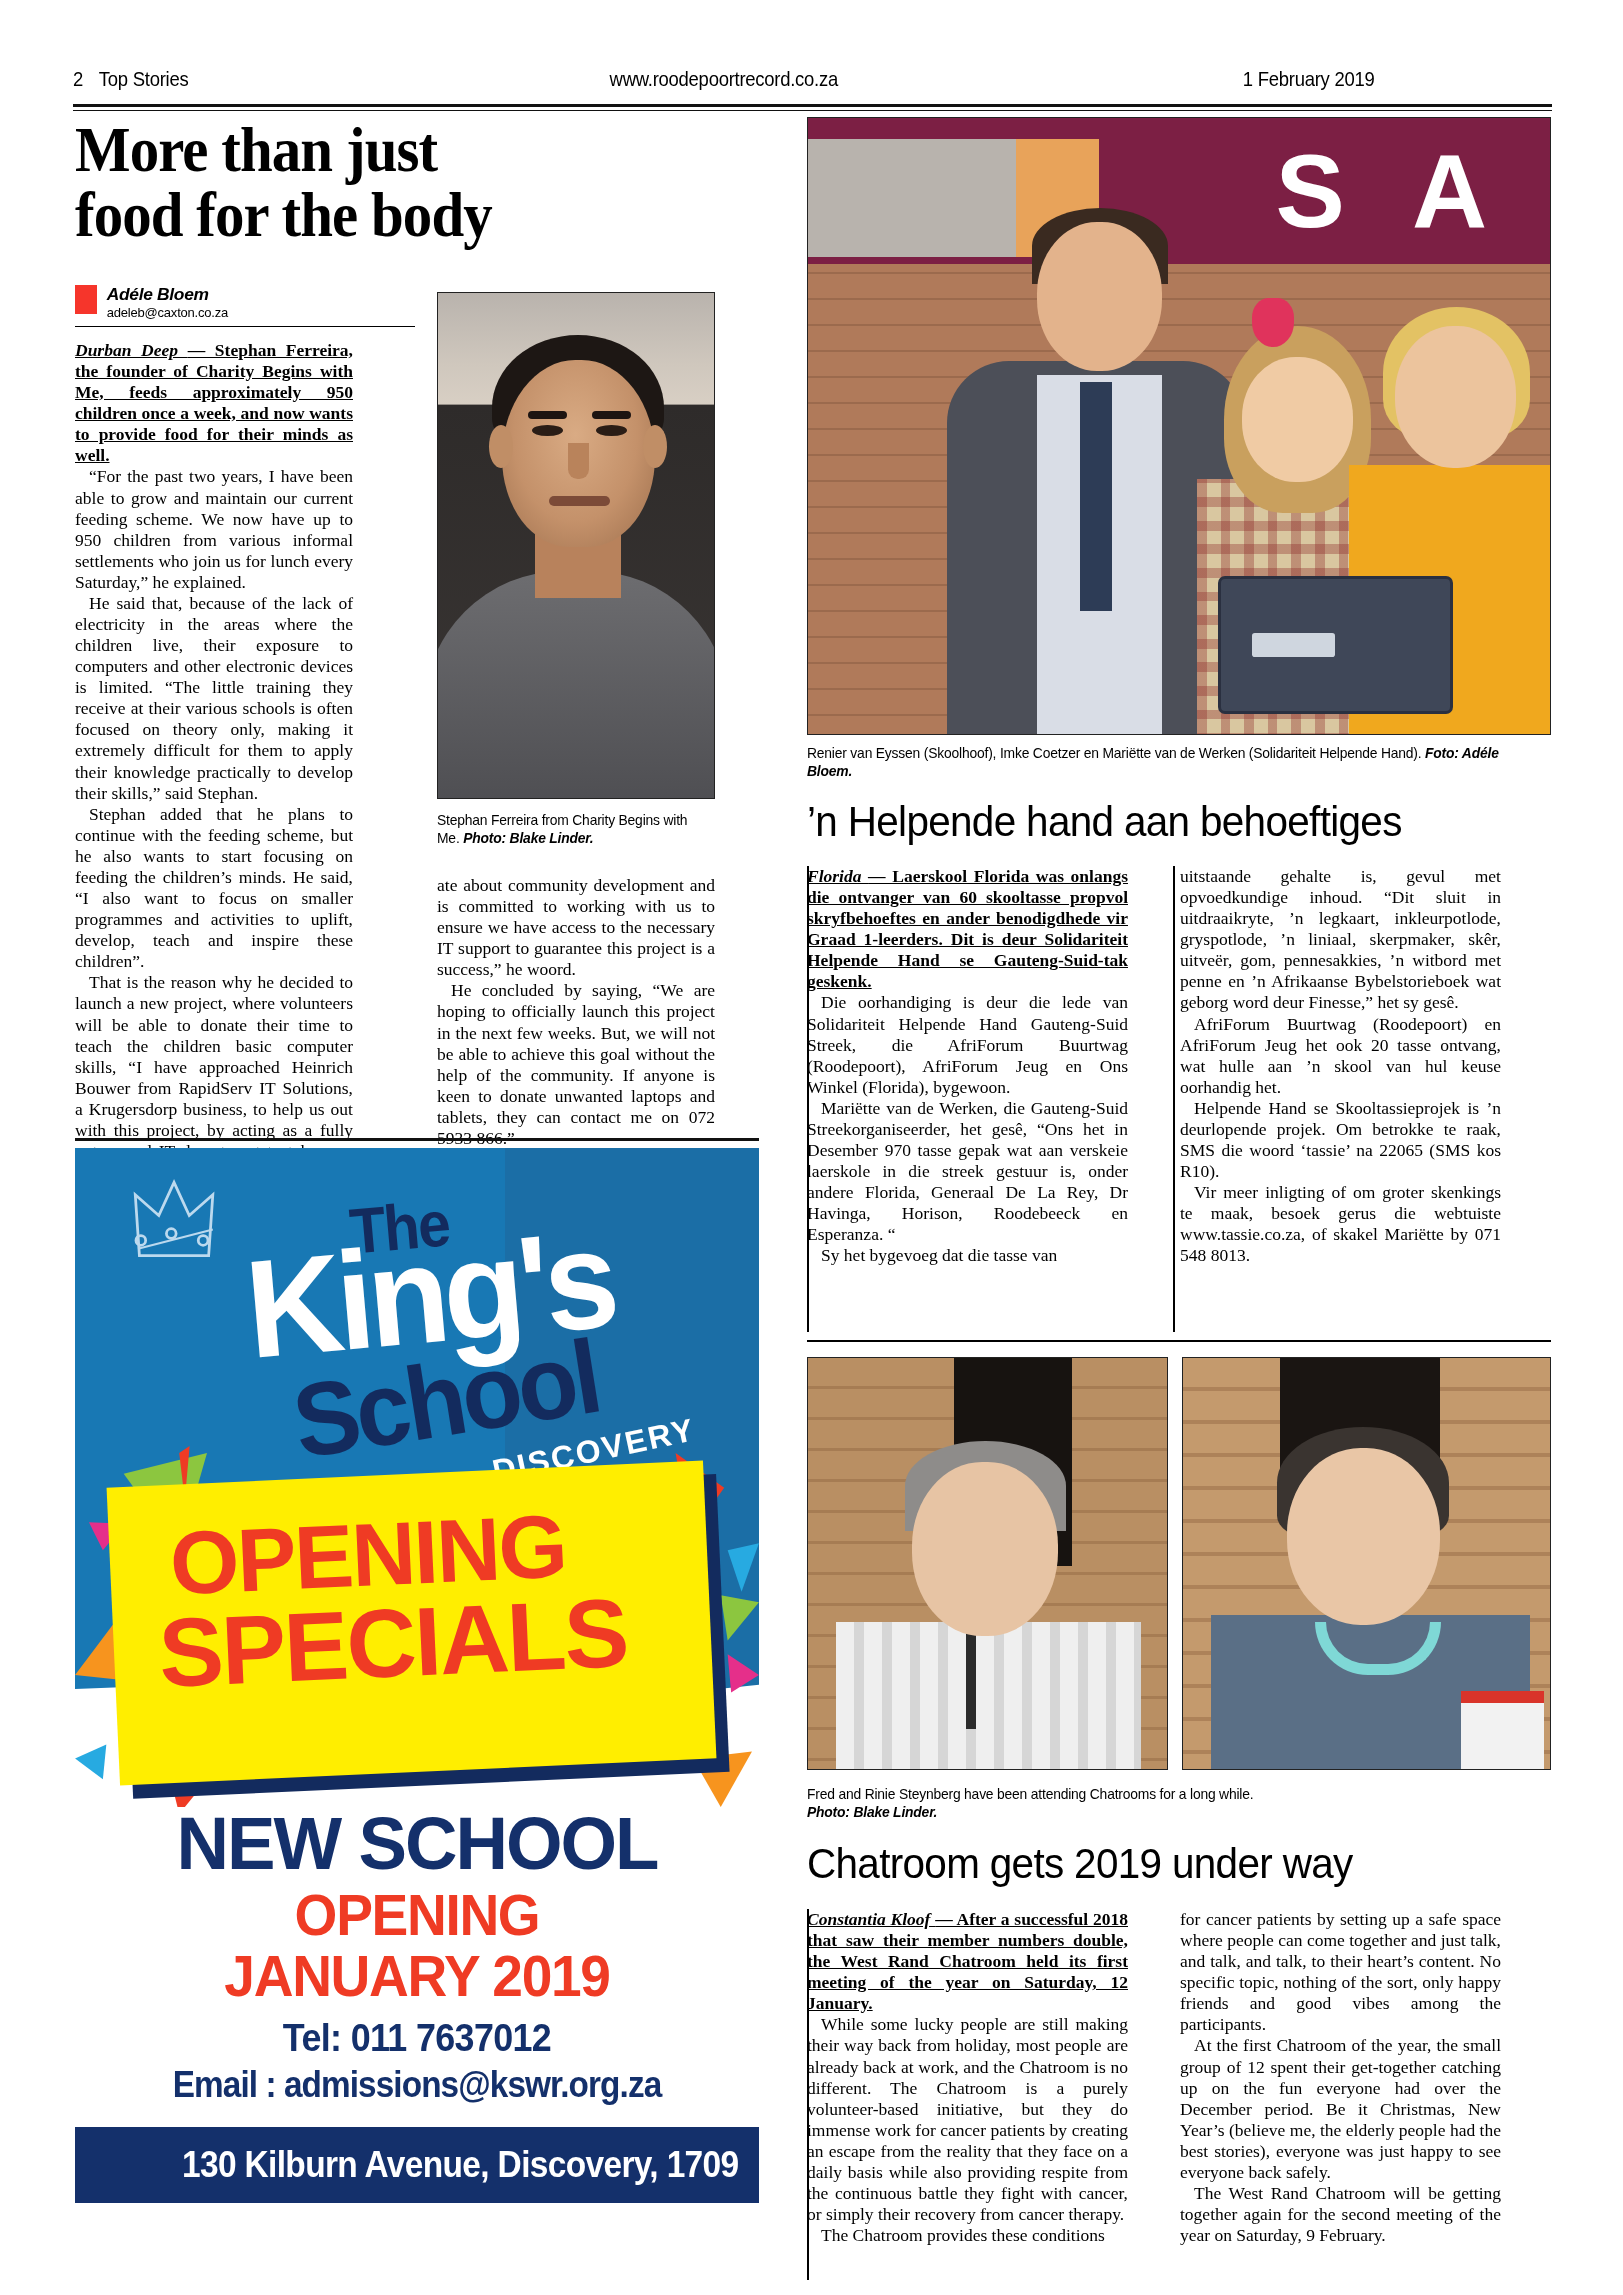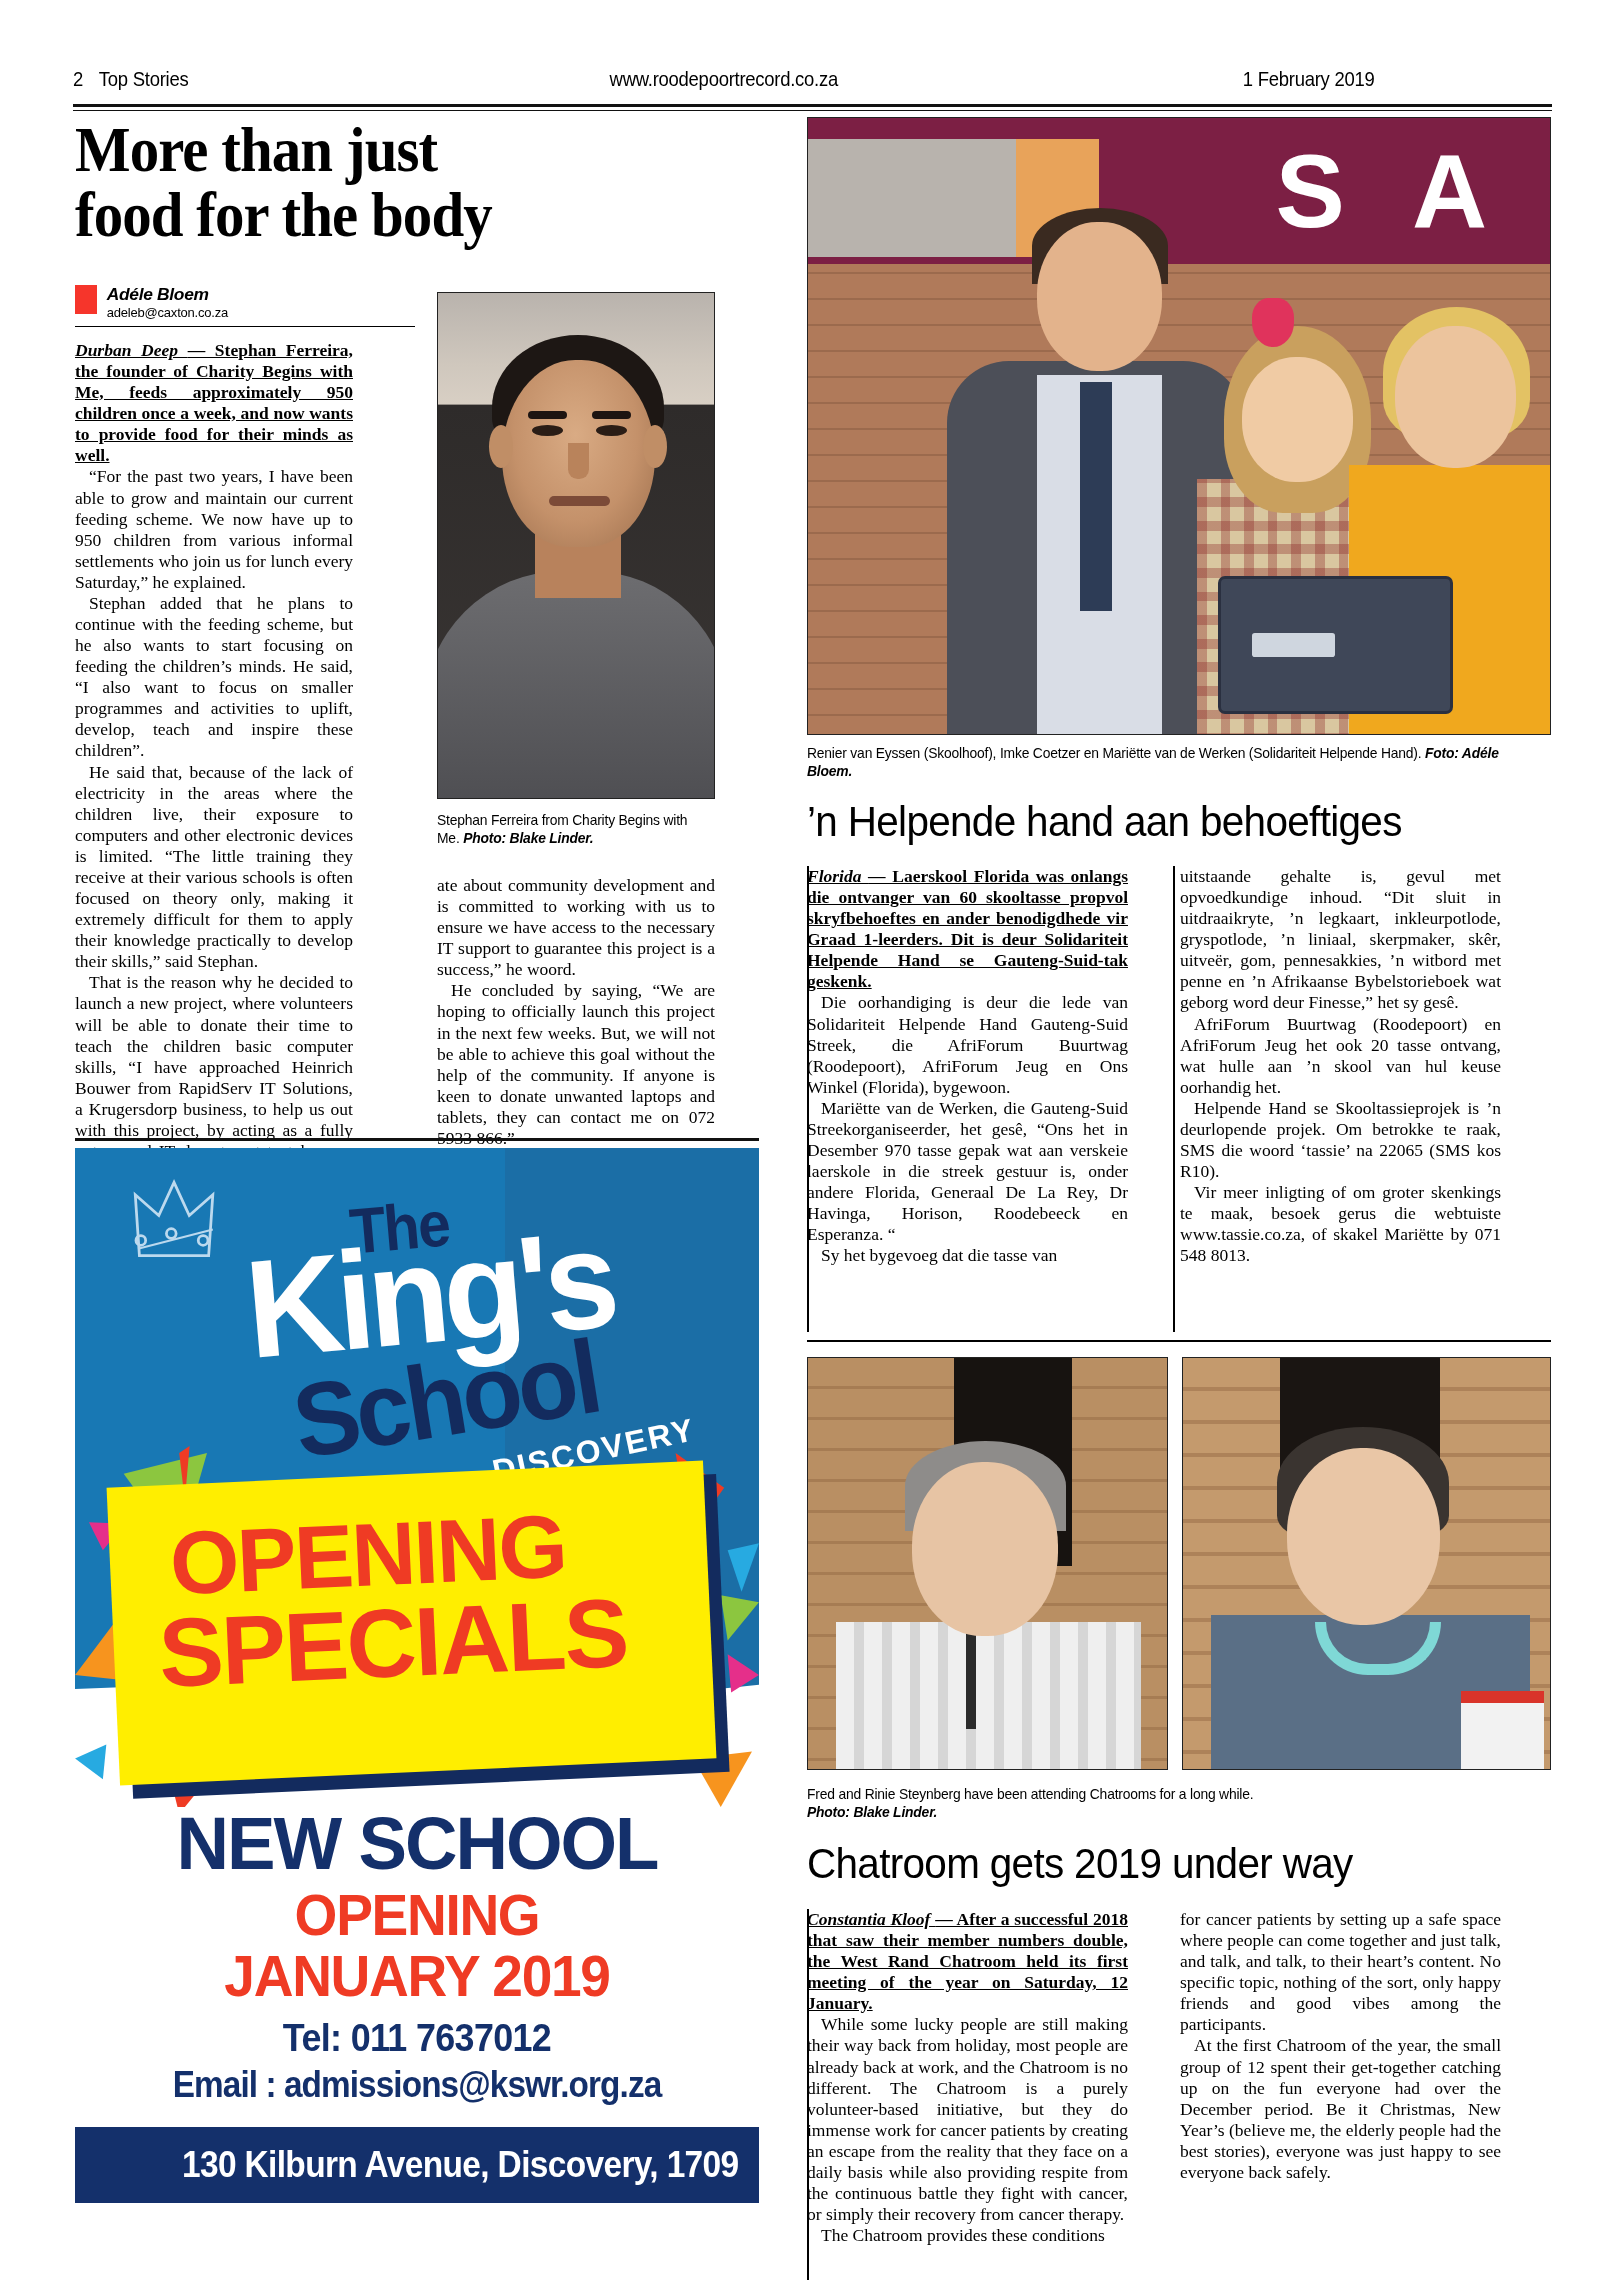--- a/index.html
+++ b/index.html
@@ -432,22 +432,22 @@
       <div class="byline-name">Adéle Bloem</div>
       <div class="byline-email">adeleb@caxton.co.za</div>
     </div>
   </div>
   <div class="byline-rule"></div>
 </div>
 
 <div id="story-col1" class="col-text">
   <p class="lead"><i>Durban Deep </i>— Stephan Ferreira, the founder of Charity Begins with Me, feeds approximately 950 children once a week, and now wants to provide food for their minds as well.</p>
   <p>“For the past two years, I have been able to grow and maintain our current feeding scheme. We now have up to 950 children from various informal settlements who join us for lunch every Saturday,” he explained.</p>
+  <p>He said that, because of the lack of electricity in the areas where the children live, their exposure to computers and other electronic devices is limited. “The little training they receive at their various schools is often focused on theory only, making it extremely difficult for them to apply their knowledge practically to develop their skills,” said Stephan.</p>
   <p>Stephan added that he plans to continue with the feeding scheme, but he also wants to start focusing on feeding the children’s minds. He said, “I also want to focus on smaller programmes and activities to uplift, develop, teach and inspire these children”.</p>
-  <p>He said that, because of the lack of electricity in the areas where the children live, their exposure to computers and other electronic devices is limited. “The little training they receive at their various schools is often focused on theory only, making it extremely difficult for them to apply their knowledge practically to develop their skills,” said Stephan.</p>
   <p>That is the reason why he decided to launch a new project, where volunteers will be able to donate their time to teach the children basic computer skills, “I have approached Heinrich Bouwer from RapidServ IT Solutions, a Krugersdorp business, to help us out with this project, by acting as a fully outsourced IT department to take care of any hardware and software needs we might have. RapidServ is passion-</p>
 </div>
 
 <div class="photo" id="photo-stephan">
   <div class="sky"></div>
   <div class="body"></div>
   <div class="neck"></div>
   <div class="hair"></div>
   <div class="head"></div>
   <div class="ear-l"></div>
@@ -600,14 +600,15 @@
 <div class="vrule" style="left:807px; top:1909px; height:371px;"></div>
 
 <div id="chat-col1" class="col-text">
   <p class="lead"><i>Constantia Kloof </i>— After a successful 2018 that saw their member numbers double, the West Rand Chatroom held its first meeting of the year on Saturday, 12 January.</p>
   <p>While some lucky people are still making their way back from holiday, most people are already back at work, and the Chatroom is no different. The Chatroom is a purely volunteer-based initiative, but they do immense work for cancer patients by creating an escape from the reality that they face on a daily basis while also providing respite from the continuous battle they fight with cancer, or simply their recovery from cancer therapy.</p>
   <p>The Chatroom provides these conditions</p>
 </div>
 <div id="chat-col2" class="col-text">
   <p class="first">for cancer patients by setting up a safe space where people can come together and just talk, and talk, and talk, to their heart’s content. No specific topic, nothing of the sort, only happy friends and good vibes among the participants.</p>
   <p>At the first Chatroom of the year, the small group of 12 spent their get-together catching up on the fun everyone had over the December period. Be it Christmas, New Year’s (believe me, the elderly people had the best stories), everyone was just happy to see everyone back safely.</p>
+  <p>The West Rand Chatroom will be getting together again for the second meeting of the year on Saturday, 9 February.</p>
 </div>
 
 
 </body></html>

